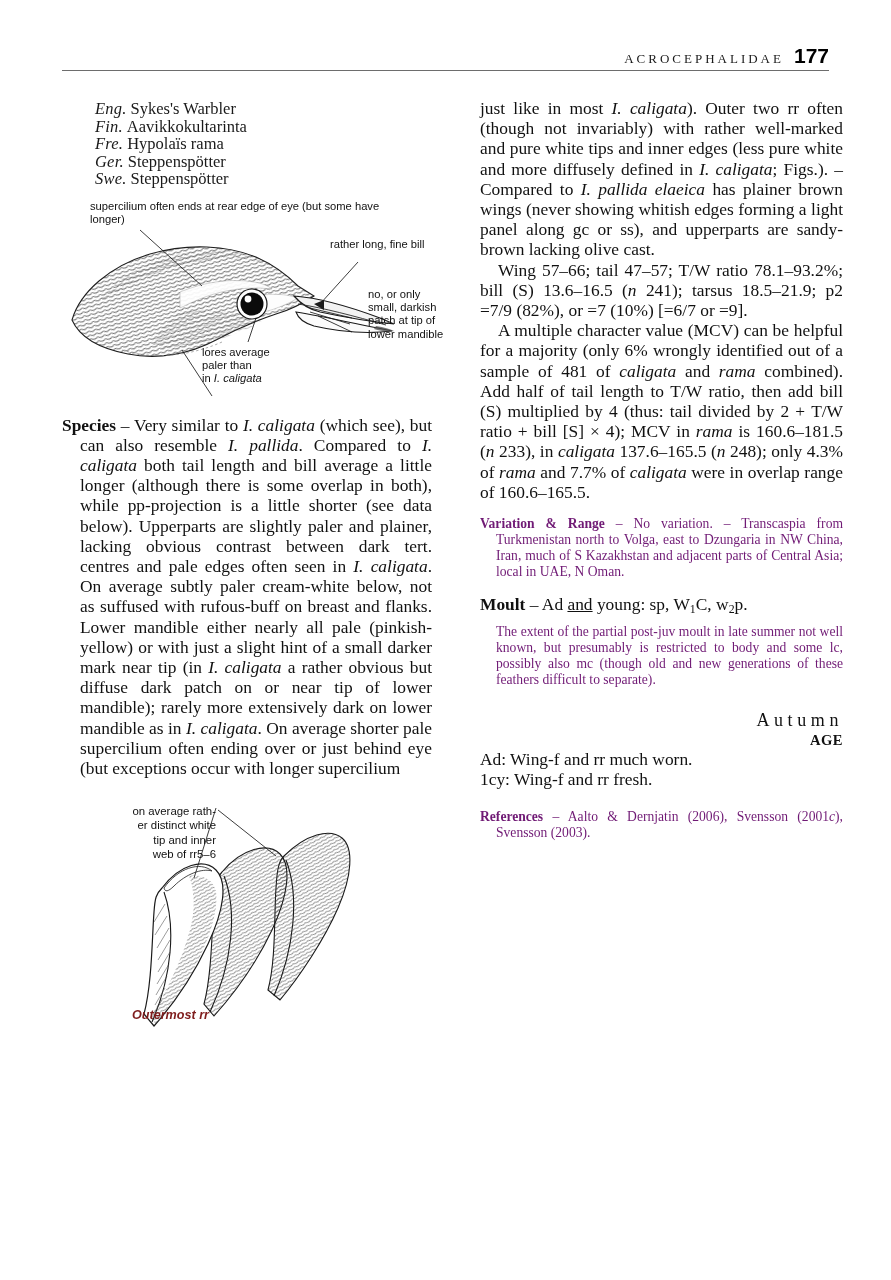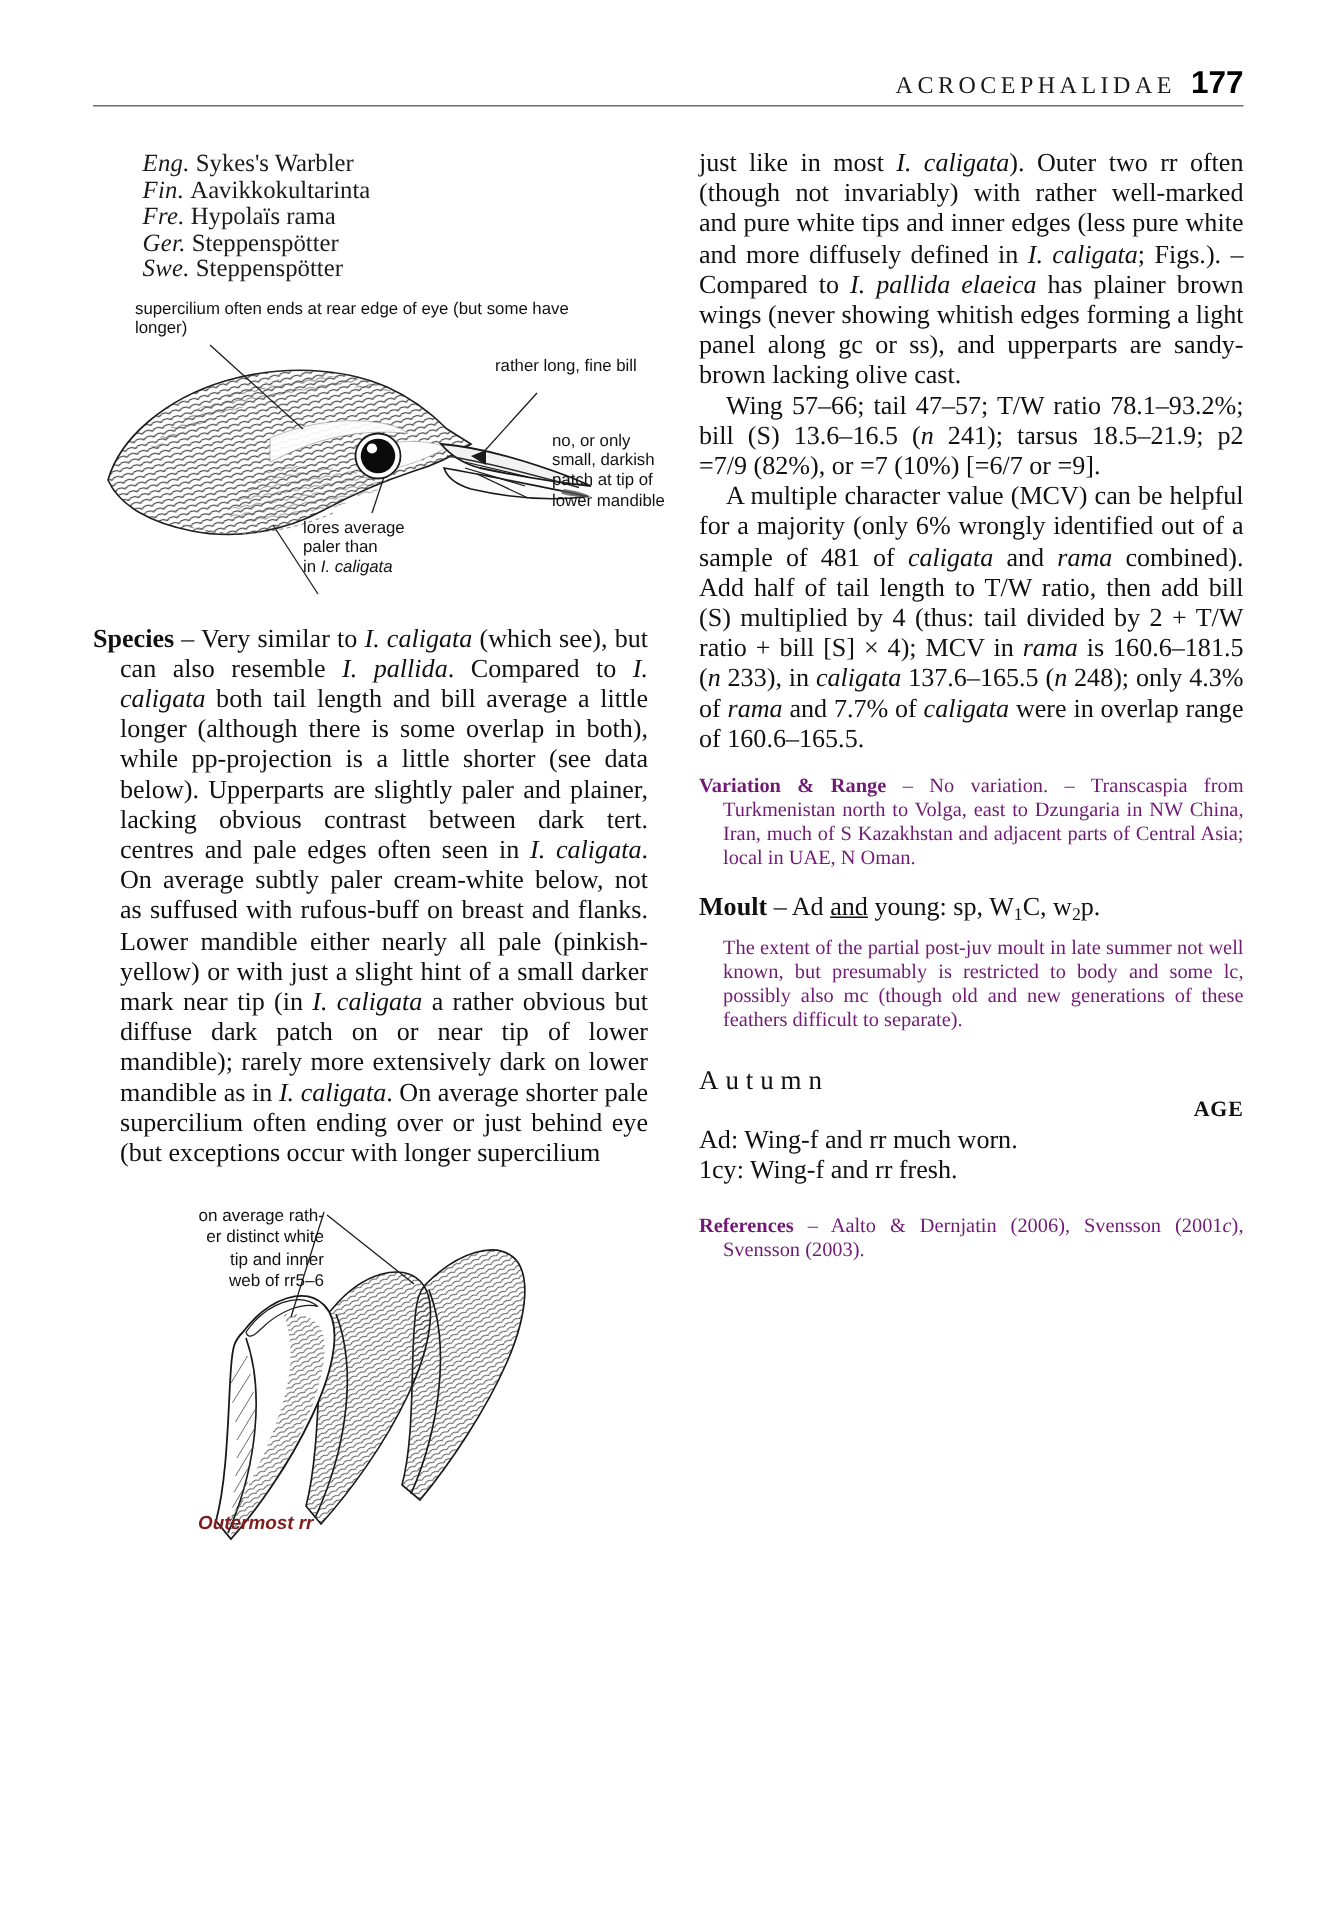--- a/index.html
+++ b/index.html
@@ -13,36 +13,36 @@
   }
   .page { position:relative; width:891px; height:1280px; }
 
   
   .runhead {
     position:absolute; left:62px; top:44px; width:767px;
     text-align:right;
   }
   .runhead-fam {
     font-family:"Liberation Serif", serif;
-    font-size:16px; letter-spacing:3.0px;
+    font-size:13px; letter-spacing:3.0px;
     color:#1a1a1a; vertical-align:baseline;
   }
   .runhead-num {
     font-family:"Liberation Sans", sans-serif;
     font-weight:bold; font-size:21px; margin-left:10px;
     color:#000; letter-spacing:0;
   }
   .head-rule {
     position:absolute; left:62px; top:70px; width:767px; height:1px;
     background:#6d6d6d;
   }
 
   
   .col-left  { position:absolute; left:62px;  top:100px; width:370px; }
-  .col-right { position:absolute; left:466px; top:98px;  width:363px; }
+  .col-right { position:absolute; left:480px; top:98px;  width:363px; }
 
   
   .sp-title {
     font-family:"Liberation Sans", sans-serif;
     font-weight:bold; font-size:21.5px; letter-spacing:0.2px;
     margin:0 0 3px 13px; color:#000;
   }
   .names { margin:0 0 0 33px; }
   .name-row {
     font-size:16.5px; line-height:17.5px; white-space:nowrap;
@@ -87,21 +87,21 @@
     text-align:justify; margin:0; color:#701a75;
     padding-left:16px; text-indent:-16px;
   }
   p.small.plain { padding-left:16px; text-indent:0; }
   .blk { margin-top:14px; }
 
   .sec-head { font-weight:bold; }
 
   
   .autumn {
-    font-size:18px; letter-spacing:4.6px; margin-top:22px; color:#111;
+    font-size:18px; letter-spacing:4.6px; margin-top:22px; color:#111;text-align:right;
   }
   .agehead {
     font-family:"Liberation Serif", serif;
     font-weight:bold; font-size:14.6px; letter-spacing:0.5px;
     margin-top:1px; color:#111;text-align:right;
   }
   .ageline { font-size:17.4px; line-height:20.4px; color:#111; }
 
   
   .fig-feather { position:relative; width:370px; height:240px; margin-top:26px; }

